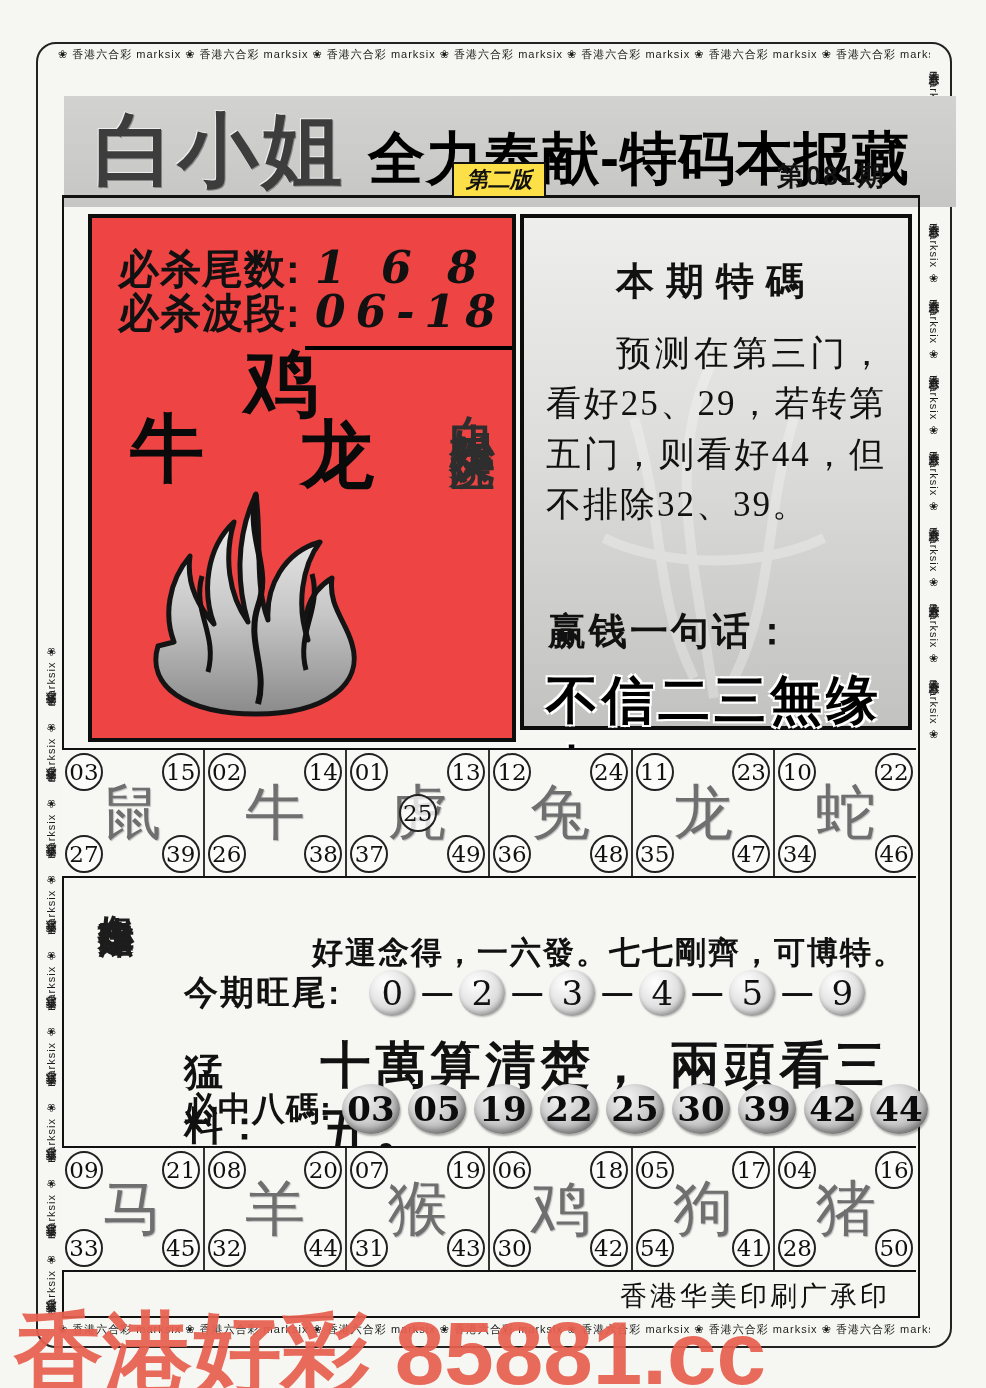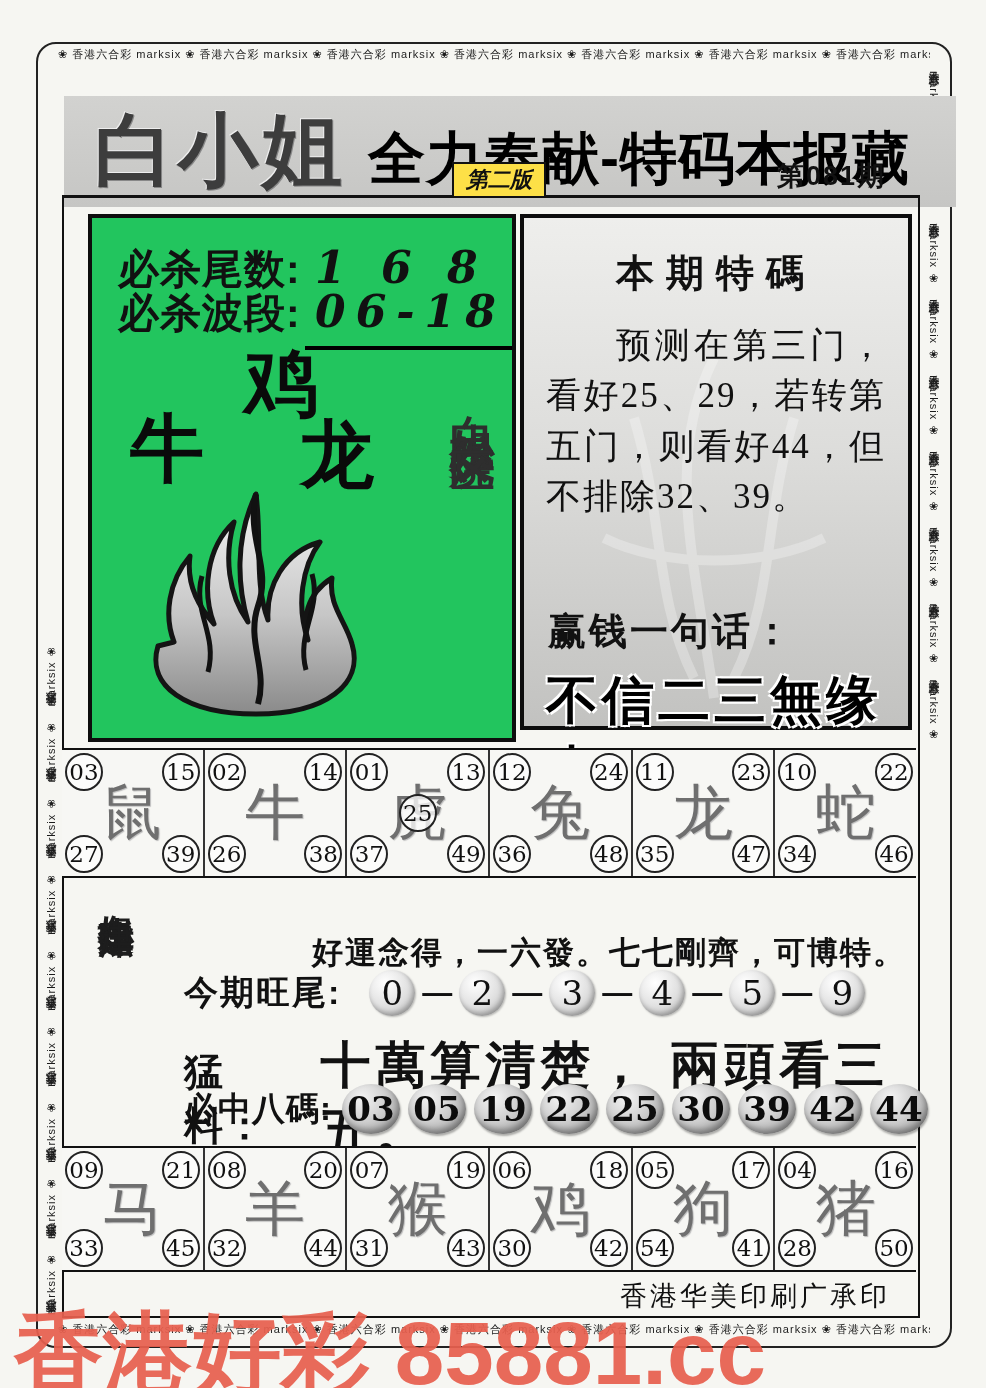--- a/index.html
+++ b/index.html
@@ -25,40 +25,40 @@
   .head-title{font-size:57px;font-weight:700;color:#000;letter-spacing:1px;margin-left:22px;
               padding-bottom:8px;}
   .issue{position:absolute;right:70px;top:62px;font-size:27px;font-weight:700;letter-spacing:2px;}
   .edition-box{position:absolute;left:452px;top:162px;background:#fde047;border:2px solid #111;
                padding:1px 12px;font:italic 700 22px "Liberation Serif",serif;z-index:3;}
   .header-rule{position:absolute;left:62px;top:195px;width:858px;border-top:3px solid #111;}
   .content-frame{position:absolute;left:62px;top:197px;width:854px;height:1119px;
                  border-left:2px solid #111;border-right:2px solid #111;border-bottom:2px solid #111;}
   
   .kill-box{position:absolute;left:88px;top:214px;width:420px;height:520px;
-            border:4px solid #0d0d0d;background:#22c55e;}
+            border:4px solid #0d0d0d;background:#ef4444;}
   .kill-line{position:absolute;left:26px;white-space:nowrap;}
   .kill-line.l1{top:24px;}
   .kill-line.l2{top:68px;}
   .kill-label{font-size:41px;font-weight:900;letter-spacing:1px;}
   .kill-value{font:italic 700 44px "DejaVu Serif",serif;letter-spacing:10px;margin-left:10px;}
   .kill-rule{position:absolute;left:213px;top:128px;width:207px;height:4px;background:#000;}
   .zchar{position:absolute;font-size:74px;font-weight:900;color:#0a0a0a;}
   .zchar.top{left:152px;top:116px;}
   .zchar.left{left:38px;top:182px;}
   .zchar.right{left:208px;top:188px;}
   .flame{position:absolute;left:14px;top:240px;}
   .burn-label{position:absolute;right:10px;top:162px;height:340px;writing-mode:vertical-rl;
               font:700 45px "DejaVu Serif",serif;color:#2e2e2e;letter-spacing:7px;}
   
   .special-box{position:absolute;left:520px;top:214px;width:384px;height:508px;
                border:4px solid #0d0d0d;
                background:linear-gradient(180deg,#eeeeec 0%,#dddddb 45%,#c2c2c0 100%);}
   .special-flourish{position:absolute;left:20px;top:120px;opacity:.55;}
-  .special-title{position:relative;text-align:center;margin-top:30px;
+  .special-title{position:relative;text-align:center;margin-top:38px;
                  font:700 38px "Liberation Serif",serif;letter-spacing:12px;}
   .special-body{position:relative;margin:22px 22px 0 22px;text-indent:2em;
                 font:400 35px "Liberation Serif",serif;line-height:1.44;letter-spacing:2px;
                 text-align:justify;}
   .slogan-label{position:absolute;left:24px;top:388px;font-size:38px;font-weight:900;letter-spacing:3px;}
   .slogan{position:absolute;left:22px;top:448px;font-size:52px;font-weight:900;letter-spacing:4px;
           color:#000;text-shadow:-2px -2px 0 #fff,2px -2px 0 #fff,-2px 2px 0 #fff,2px 2px 0 #fff;}
   
   .ztable{position:absolute;left:62px;width:854px;display:flex;
           border-top:2px solid #111;border-bottom:2px solid #111;background:#f7f7f4;}

